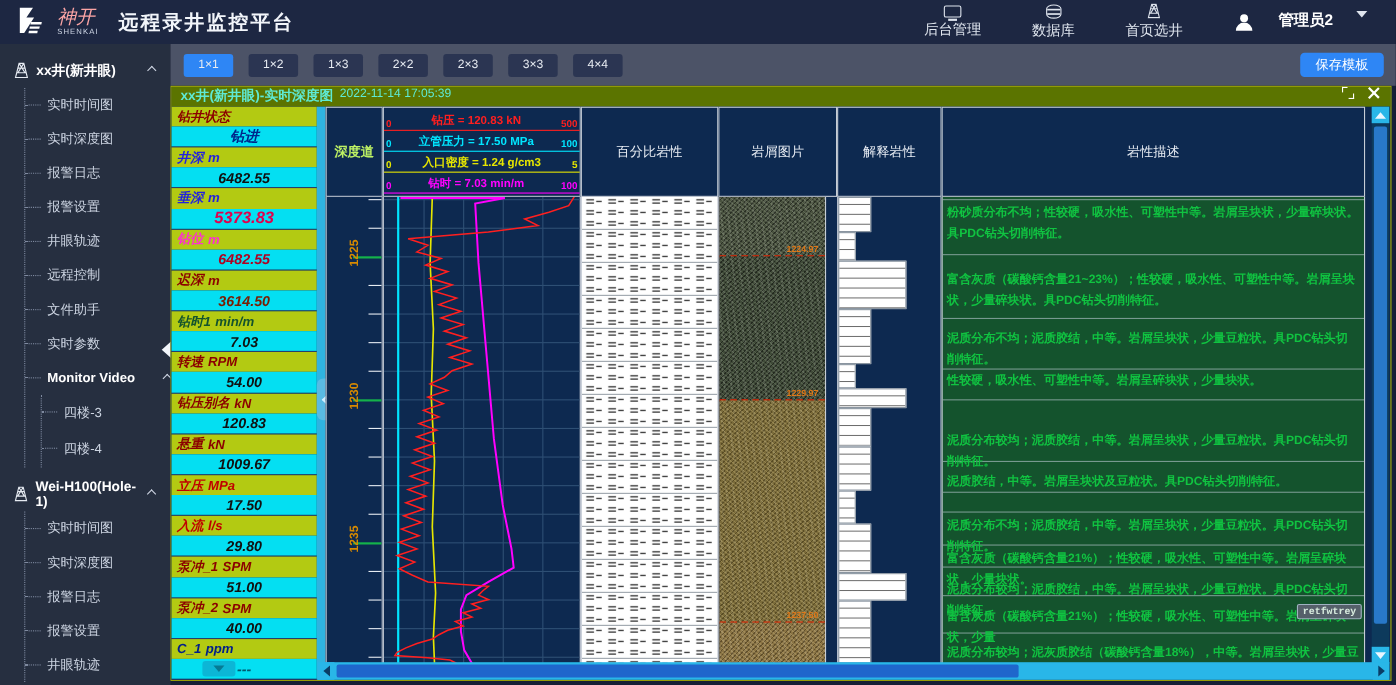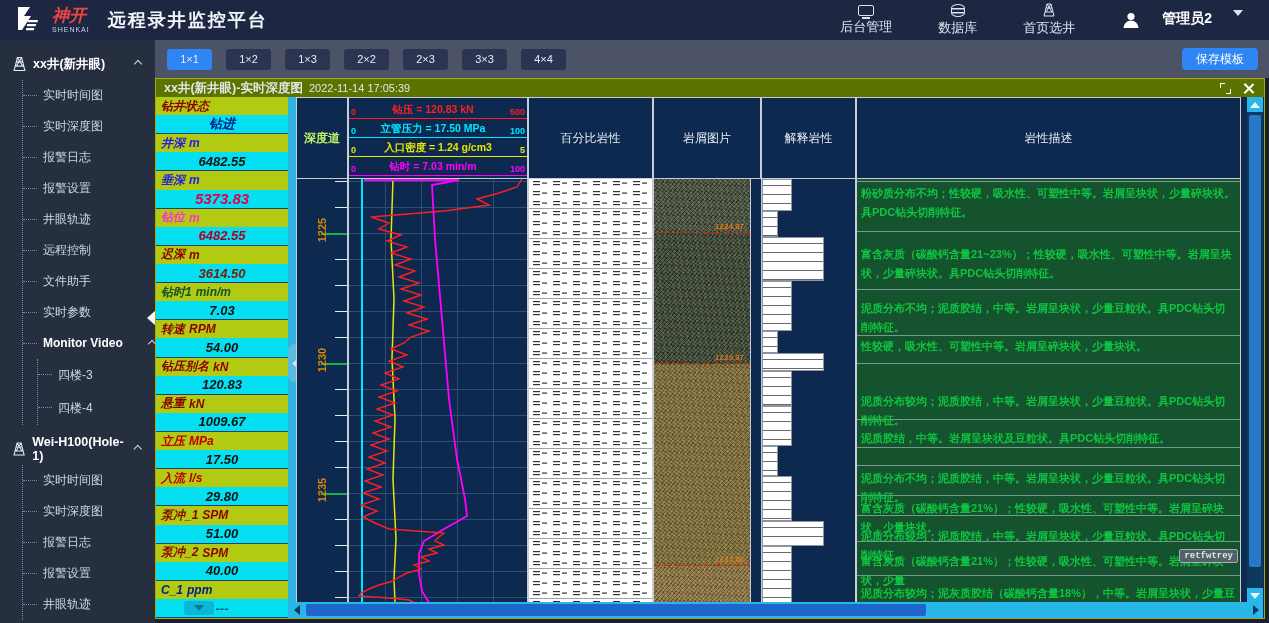--- a/index.html
+++ b/index.html
@@ -2,21 +2,21 @@
 <html><head>
 <meta charset="utf-8">
 <style>
   html,body{margin:0;padding:0;background:#10182b;}
   *{box-sizing:border-box;font-family:"Liberation Sans","DejaVu Sans",sans-serif;}
   #stage{position:relative;width:1269px;height:623px;background:#161f36;overflow:hidden;}
 
   
   .app-header{position:absolute;left:0;top:0;width:1269px;height:40px;background:#1d2742;display:flex;align-items:center;}
   .logo-wrap{display:flex;align-items:center;gap:8px;padding-left:14px;}
-  .logo-cn{color:#ef4444;font-size:17px;font-weight:bold;font-style:italic;line-height:1;}
+  .logo-cn{color:#fca5a5;font-size:17px;font-weight:normal;font-style:italic;line-height:1;}
   .logo-sub{color:#cdd5e4;font-size:7px;letter-spacing:1px;line-height:1;margin-top:2px;}
   .app-title{color:#f2f5fa;font-size:18px;font-weight:bold;margin-left:18px;letter-spacing:2px;}
   .hdr-right{margin-left:auto;display:flex;align-items:center;gap:46px;padding-right:26px;}
   .hdr-nav{display:flex;flex-direction:column;align-items:center;gap:2px;color:#dfe5ee;font-size:13px;cursor:pointer;}
   .ic-monitor{width:16px;height:11px;border:1.5px solid #dfe5ee;border-radius:2px;position:relative;}
   .ic-monitor::after{content:'';position:absolute;left:3px;right:3px;bottom:-4px;height:1.5px;background:#dfe5ee;}
   .ic-db{width:14px;height:13px;border:1.5px solid #dfe5ee;border-radius:7px/4px;
     background-image:linear-gradient(#dfe5ee,#dfe5ee),linear-gradient(#dfe5ee,#dfe5ee);
     background-size:100% 1.5px;background-repeat:no-repeat;background-position:0 3px,0 7px;}
   .user{display:flex;align-items:flex-start;gap:21px;color:#fff;font-size:14px;font-weight:bold;cursor:pointer;}
@@ -36,21 +36,21 @@
   .sidebar-collapse{position:absolute;left:147px;top:310px;width:0;height:0;border-top:8px solid transparent;border-bottom:8px solid transparent;border-right:9px solid #f2f5fa;}
 
   
   .toolbar{position:absolute;left:155px;top:40px;width:1114px;height:38px;background:#4c5367;display:flex;align-items:center;gap:14px;padding-left:12px;}
   .lay-btn{min-width:45px;height:21px;background:#2b3552;border-radius:3px;color:#e8ecf2;font-size:11px;display:flex;align-items:center;justify-content:center;cursor:pointer;}
   .lay-btn.active{background:#2e86f5;}
   .save-btn{position:absolute;right:11px;top:8px;height:22px;padding:0 14px;background:#2e86f5;border-radius:4px;color:#fff;font-size:12px;display:flex;align-items:center;cursor:pointer;}
 
   
   .widget{position:absolute;left:155px;top:78px;width:1110px;height:541px;border:1px solid #a8ad00;background:#0d2950;}
-  .w-title{position:absolute;left:0;top:0;right:0;height:18px;background:#5b7400;display:flex;align-items:center;color:#e5e5e5;padding-left:8px;}
+  .w-title{position:absolute;left:0;top:0;right:0;height:18px;background:#5b7400;display:flex;align-items:flex-start;color:#5eead4;padding-left:8px;}
   .w-title b{font-size:12.5px;}
   .w-title .ts{font-size:11px;margin-left:6px;font-weight:normal;}
   .w-icons{margin-left:auto;display:flex;align-items:center;gap:12px;padding-right:10px;}
   .fs-ic{width:11px;height:11px;position:relative;cursor:pointer;}
   .fs-ic::before{content:'';position:absolute;left:0;top:0;width:4px;height:4px;border-left:1.5px solid #fff;border-top:1.5px solid #fff;}
   .fs-ic::after{content:'';position:absolute;right:0;bottom:0;width:4px;height:4px;border-right:1.5px solid #fff;border-bottom:1.5px solid #fff;}
   .x-ic{width:11px;height:11px;position:relative;cursor:pointer;}
   .x-ic::before,.x-ic::after{content:'';position:absolute;left:5px;top:-1px;width:1.6px;height:13px;background:#fff;}
   .x-ic::before{transform:rotate(45deg);} .x-ic::after{transform:rotate(-45deg);}
 

